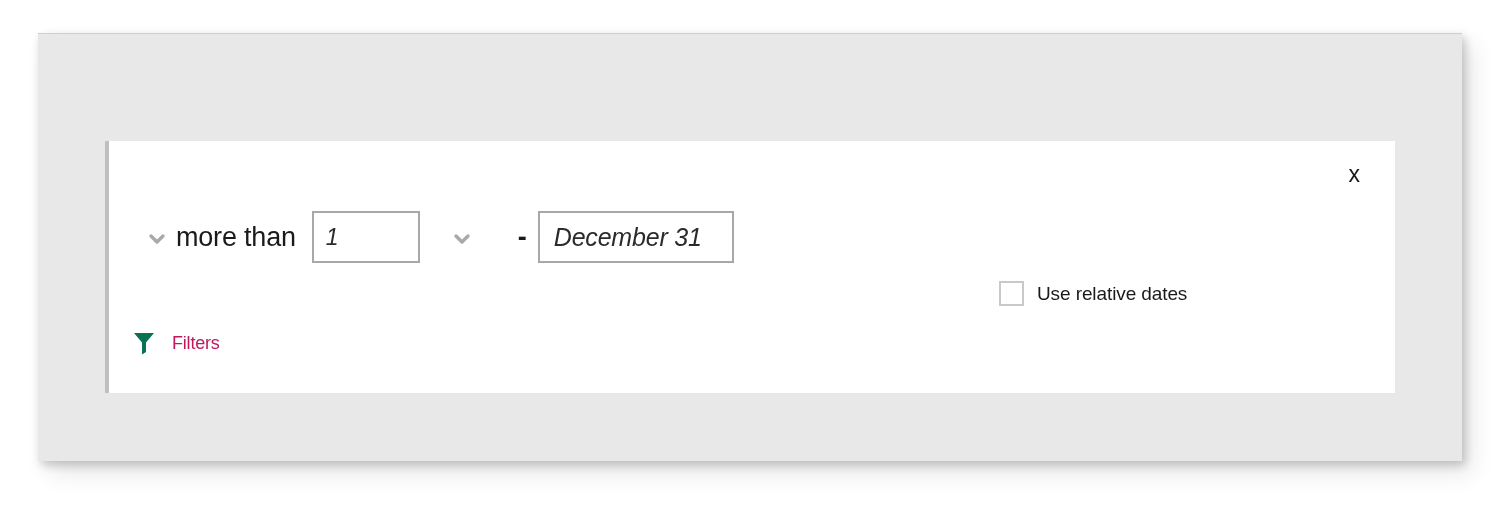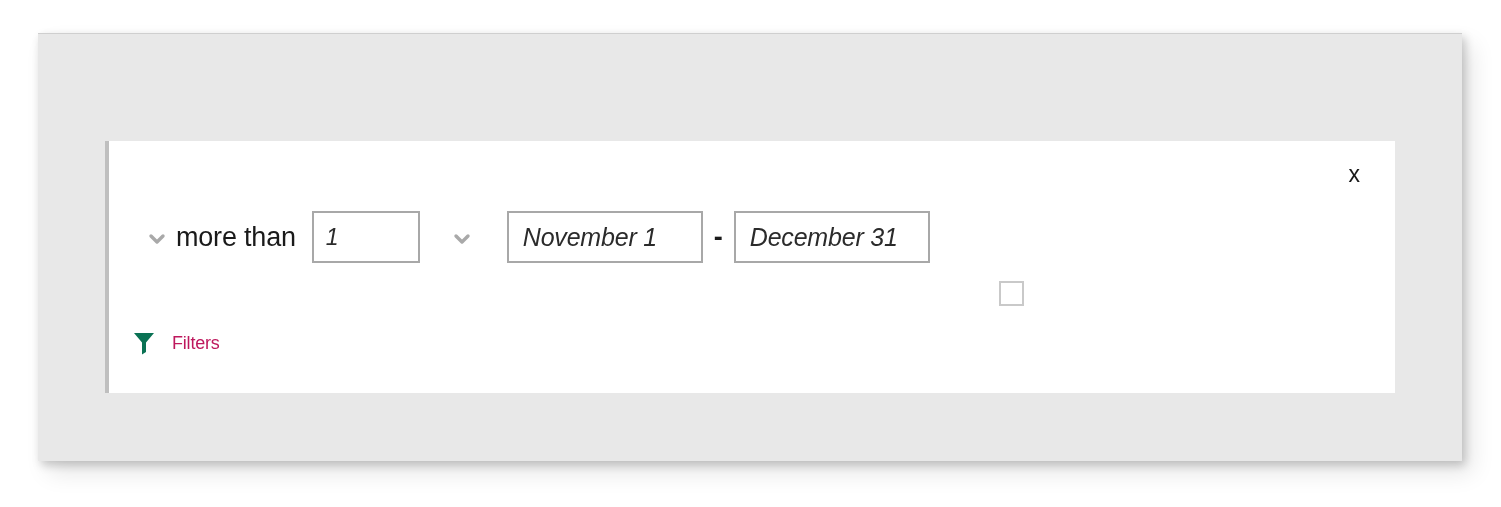--- a/index.html
+++ b/index.html
@@ -255,29 +255,29 @@
 
         <div class="operator-select">
           <span class="chev">
             <svg width="20" height="20" viewBox="0 0 20 20" aria-hidden="true">
               <path d="M4 7 L10 13 L16 7" fill="none" stroke="#a9a9a9" stroke-width="3.4" stroke-linecap="round" stroke-linejoin="round"></path>
             </svg>
           </span>
         </div>
 
         <div class="date-group">
-          <input class="date-input" type="text" placeholder="November 1" style="">
           <span class="date-dash">-</span>
           <input class="date-input" type="text" placeholder="December 31" style="">
         </div>
 
       </div>
 
       <div class="relative-dates">
         <span class="checkbox-box"></span>
+        <span class="relative-dates-label">Use relative dates</span>
       </div>
 
       <div class="filters-link">
         <span>
           <svg class="filter-icon" viewBox="0 0 22 24" aria-hidden="true">
             <path d="M1 2 H21 L13 11.5 V21 L9 23.5 V11.5 Z" fill="#0a7254"></path>
           </svg>
         </span>
         <span class="filters-label">Filters</span>
       </div>

